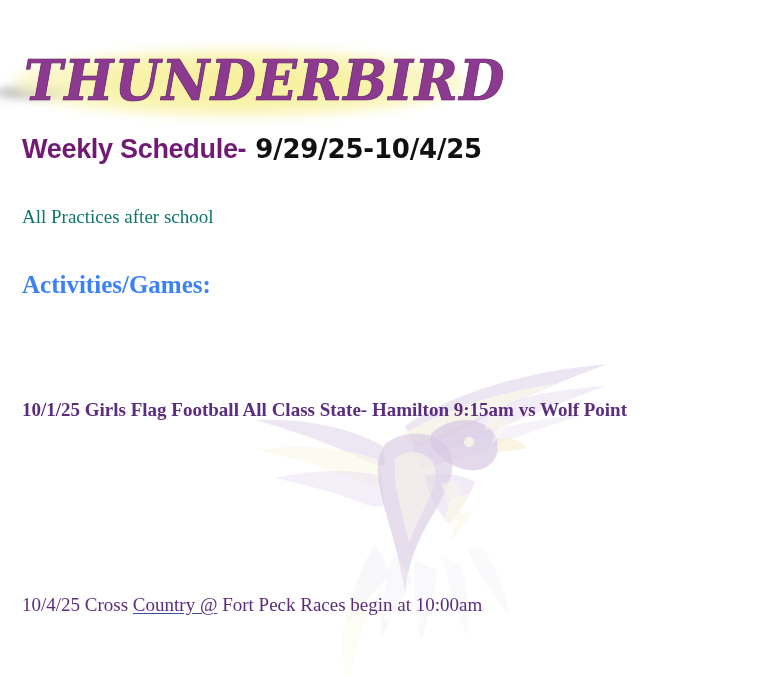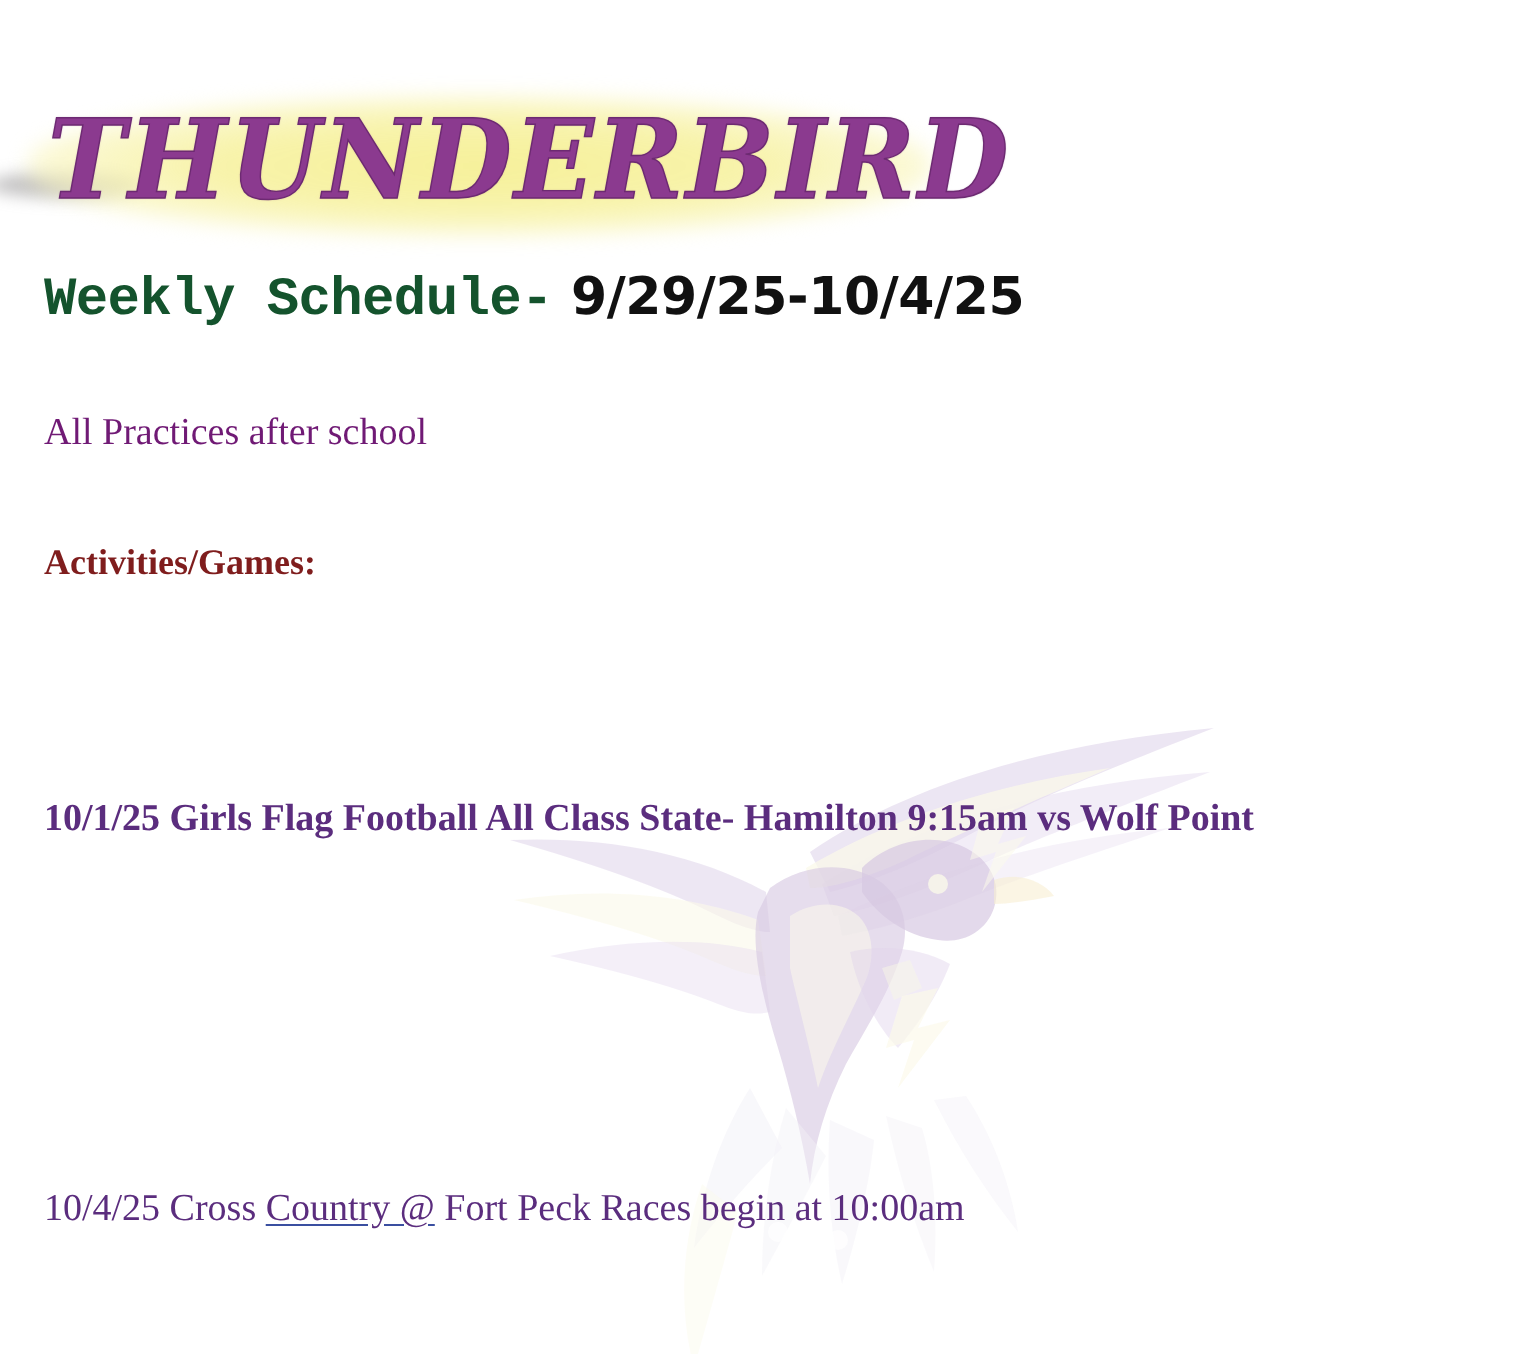--- a/index.html
+++ b/index.html
@@ -94,50 +94,50 @@
 
   .abs { position: absolute; white-space: nowrap; }
 
   #heading-row {
     left: 22px;
     top: 134px;
     display: flex;
     align-items: baseline;
   }
   #heading-main {
-    font-family: Liberation Mono, monospace;
+    font-family: Liberation Sans, sans-serif;
     font-weight: bold;
     font-size: 27px;
-    color: #14532d;
+    color: #701a75;
     letter-spacing: -0.3px;
   }
   #heading-dates {
     font-family: "DejaVu Sans", sans-serif;
     font-weight: bold;
     font-size: 26px;
     color: #111111;
     margin-left: 9px;
     letter-spacing: -0.2px;
   }
 
   #practices-note {
     left: 22px;
     top: 206px;
     font-family: "Liberation Serif", serif;
     font-size: 19px;
-    color: #701a75;
+    color: #0f766e;
   }
 
   #activities-label {
     left: 22px;
     top: 271px;
     font-family: "Liberation Serif", serif;
     font-weight: bold;
-    font-size: 18px;
-    color: #7f1d1d;
+    font-size: 25px;
+    color: #3b82f6;
   }
 
   .event-line {
     left: 22px;
     font-family: "Liberation Serif", serif;
     font-size: 19px;
     color: #5B2D7E;
   }
   .event-line .lnk {
     text-decoration: underline;

